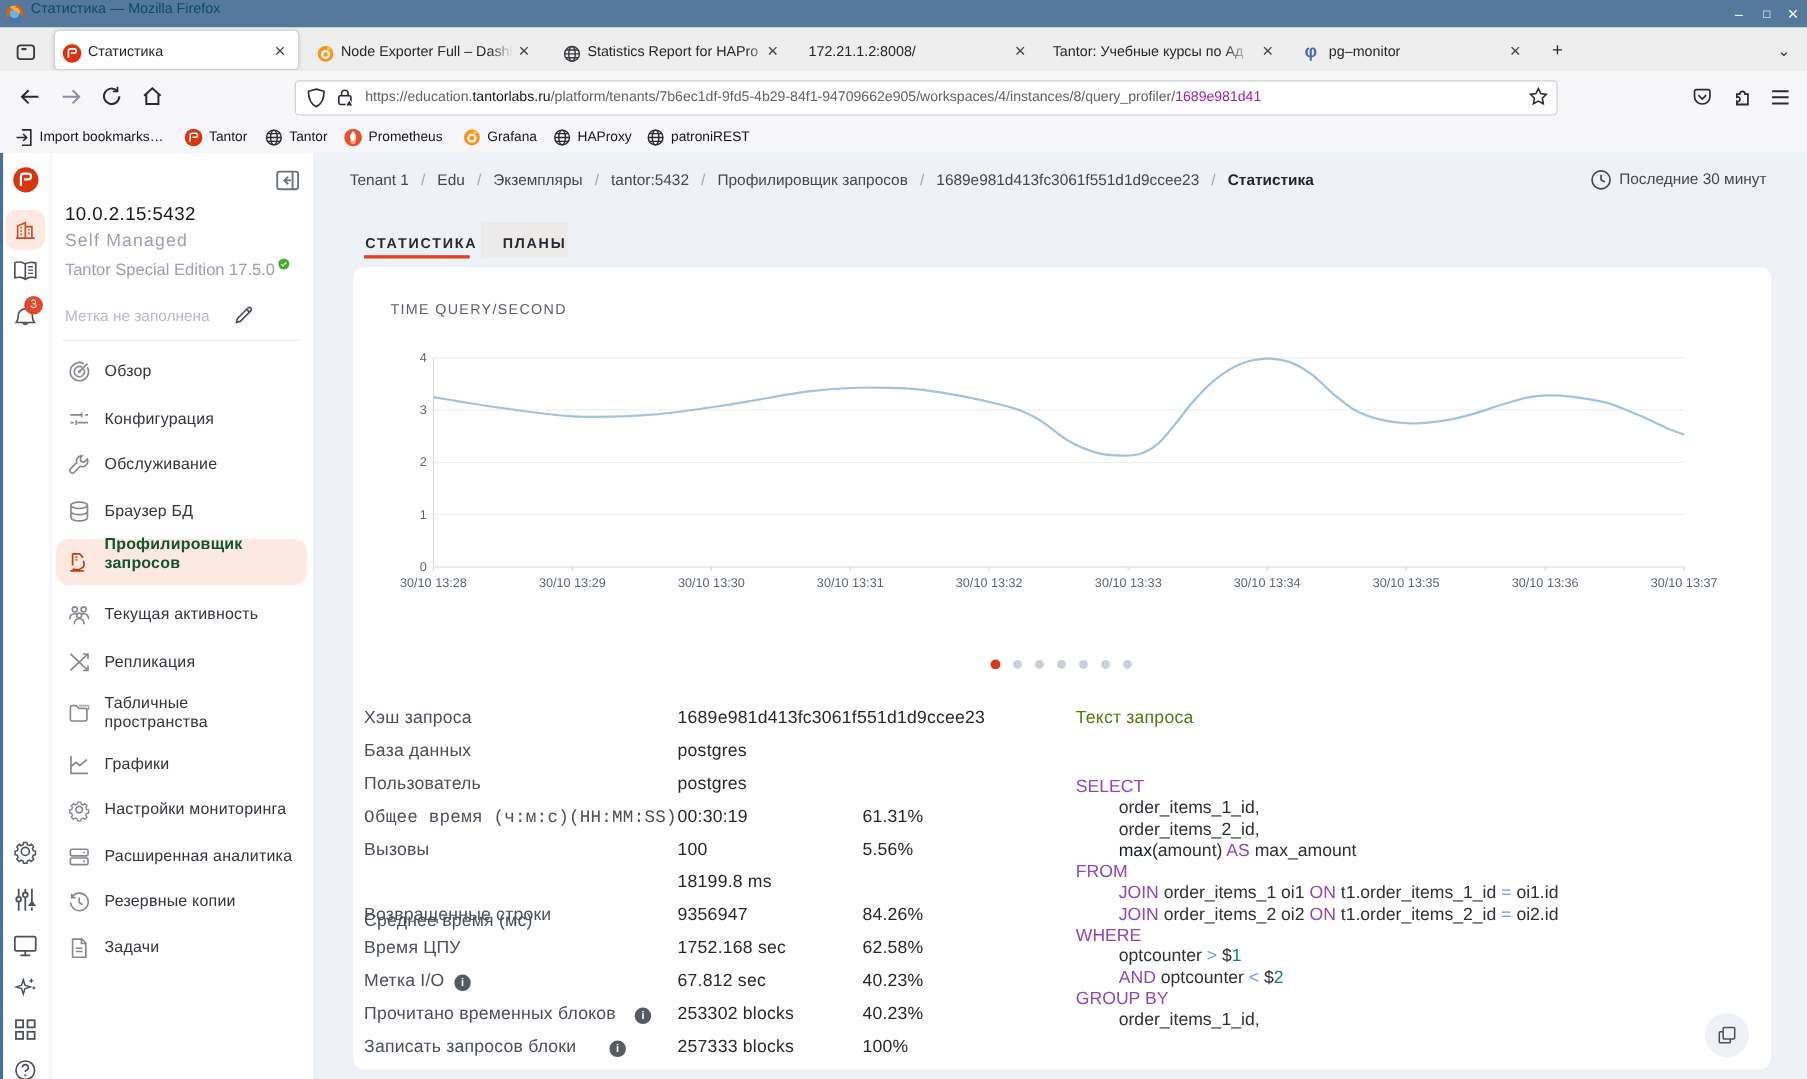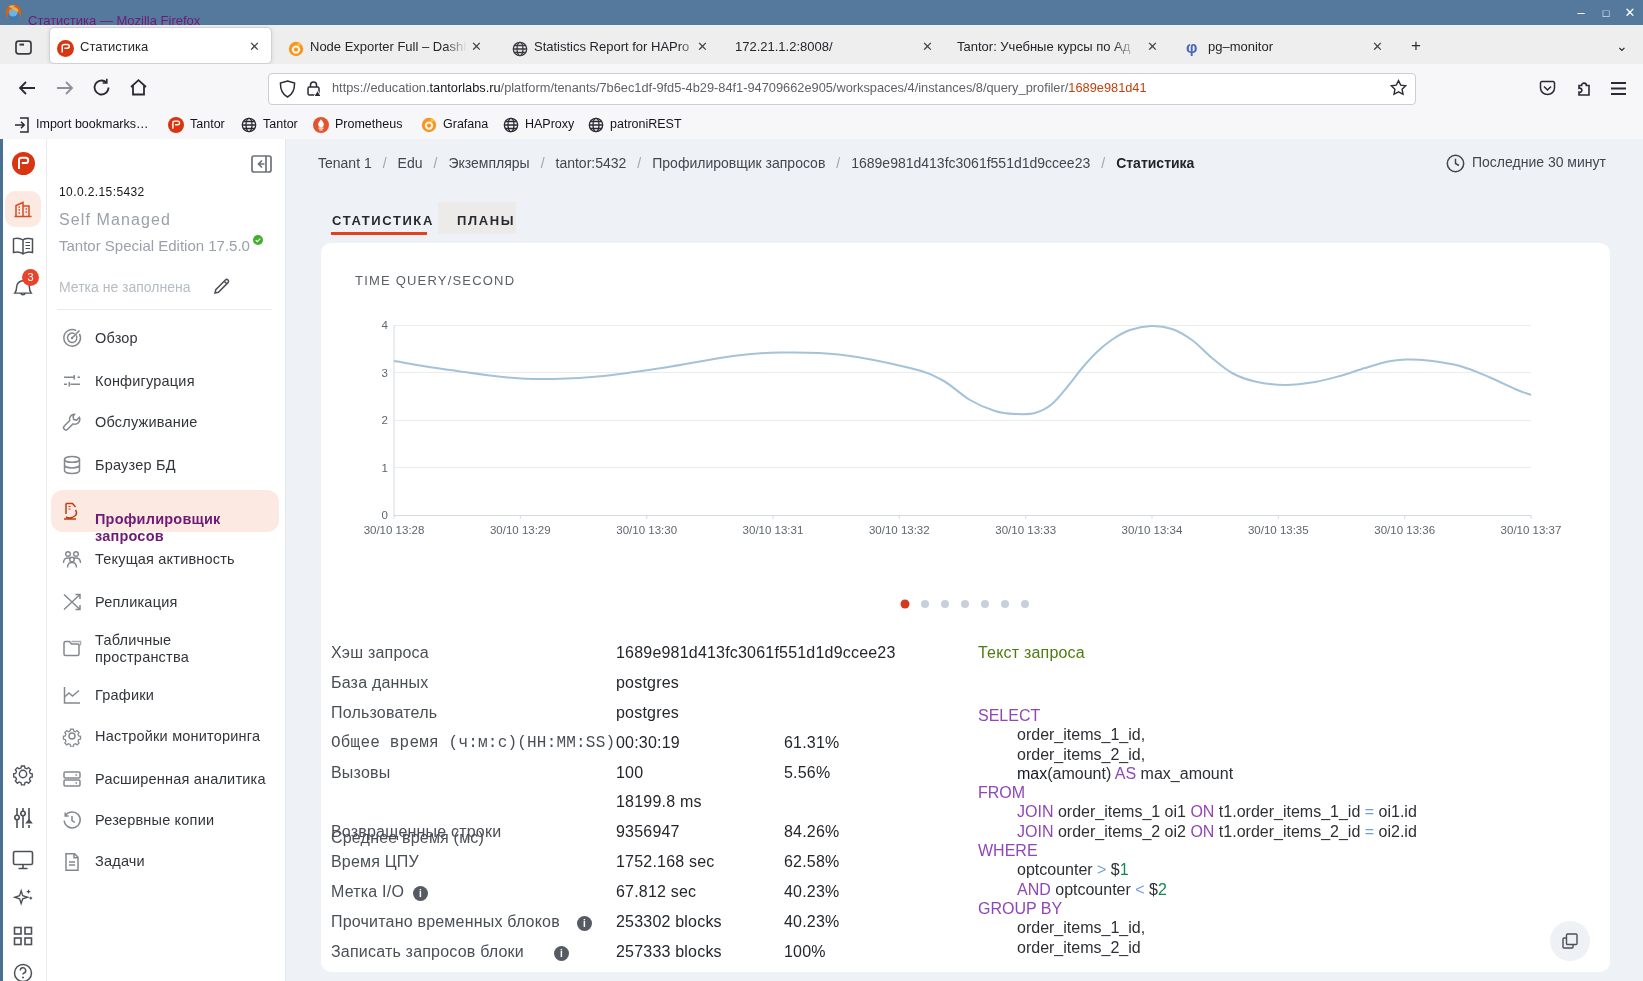--- a/index.html
+++ b/index.html
@@ -1,19 +1,19 @@
 <!DOCTYPE html>
 <html><head><meta charset="utf-8">
 <style>
   html,body{margin:0;padding:0;}
   body{width:1643px;height:981px;overflow:hidden;font-family:"Liberation Sans",sans-serif;position:relative;background:#eef1f6;}
   .abs{position:absolute;}
   
   #titlebar{left:0;top:0;width:1643px;height:25px;background:#54799c;color:#fff;}
-  #titletext{left:28px;top:13px;font-size:13px;color:#701a75;}
+  #titletext{left:28px;top:0;font-size:13px;color:#0c4a6e;}
   .winbtn{top:4px;width:18px;height:18px;color:#fff;font-size:13px;text-align:center;line-height:18px;}
   #tabbar{left:0;top:25px;width:1643px;height:39px;background:#eeeeef;border-bottom:1px solid #d4d4d8;}
   .tab{top:27px;height:35px;border-radius:5px;}
   #activetab{left:49px;width:221px;background:#fff;border:1px solid #d0d0d5;box-shadow:0 1px 4px rgba(0,0,0,.1);}
   .tabtxt{font-size:13px;color:#26252b;top:39px;white-space:nowrap;overflow:hidden;-webkit-mask-image:linear-gradient(to right,#000 86%,transparent 99%);}
   .tabx{font-size:13px;color:#45444a;top:39px;}
   #toolbar{left:0;top:64px;width:1643px;height:48px;background:#f7f7f9;border-bottom:1px solid #dddde2;}
   #urlbar{left:268px;top:73px;width:1146px;height:30px;background:#fff;border:1px solid #cdcdd3;border-radius:4px;}
   #bookbar{left:0;top:112px;width:1643px;height:27px;background:#f7f7f9;border-bottom:1px solid #e3e3e8;}
   .bk{font-size:12.5px;color:#15141a;top:5px;white-space:nowrap;}
@@ -115,21 +115,21 @@
     <path d="M8.5,1 L15.6,3 C15.6,10 13.8,14.5 8.5,17 C3.2,14.5 1.4,10 1.4,3 Z"></path>
   </svg>
 <svg class="abs" style="left:306px;top:80px" width="16" height="17" viewBox="0 0 16 17">
     <g fill="none" stroke="#2b2a33" stroke-width="1.5">
       <rect x="2" y="7" width="11" height="8" rx="1.5"></rect>
       <path d="M4.5,7 V5 a3,3 0 0,1 6,0 v2"></path>
     </g>
     <path d="M11.5,10.5 l3.6,6 h-7.2 z" fill="#2b2a33" stroke="#fff" stroke-width="1"></path>
     <path d="M15.1,16.5"></path>
   </svg>
-<div class="abs" style="left:332px;top:80px;font-size:12.8px;color:#60606b;white-space:nowrap;">https://education.<span style="color:#15141a;">tantorlabs.ru</span>/platform/tenants/7b6ec1df-9fd5-4b29-84f1-94709662e905/workspaces/4/instances/8/query_profiler/<span style="color:#c2410c">1689e981d41</span></div>
+<div class="abs" style="left:332px;top:80px;font-size:12.8px;color:#60606b;white-space:nowrap;">https://education.<span style="color:#15141a;">tantorlabs.ru</span>/platform/tenants/7b6ec1df-9fd5-4b29-84f1-94709662e905/workspaces/4/instances/8/query_profiler/<span style="color:#a21caf">1689e981d41</span></div>
 <svg class="abs" style="left:1390px;top:79px" width="17" height="17" viewBox="0 0 17 17" fill="none" stroke="#2b2a33" stroke-width="1.4">
     <path d="M8.5,1.5 l2.2,4.6 5,.7 -3.6,3.5 .9,5 -4.5,-2.4 -4.5,2.4 .9,-5 -3.6,-3.5 5,-.7 z"></path>
   </svg>
 <svg class="abs" style="left:1539px;top:81px" width="17" height="16" viewBox="0 0 17 16" fill="none" stroke="#2b2a33" stroke-width="1.5">
     <path d="M1.5,2 a1.5,1.5 0 0,1 1.5,-1.5 h11 a1.5,1.5 0 0,1 1.5,1.5 v5 a7,6.5 0 0,1 -14,0 z"></path>
     <path d="M5,5.5 l3.5,3.5 3.5,-3.5"></path>
   </svg>
 <svg class="abs" style="left:1575px;top:79px" width="18" height="18" viewBox="0 0 18 18" fill="none" stroke="#2b2a33" stroke-width="1.6">
     <path d="M4,6.5 h2.6 a2.35,2.35 0 1,1 4.8,0 H14 V16 H4 v-2.8 a2.1,2.1 0 1,0 0,-3.9 z"></path>
   </svg>
@@ -227,21 +227,21 @@
   <svg class="abs" style="left:13px;top:824px" width="20" height="20" viewBox="0 0 20 20" fill="none" stroke="#4c5158" stroke-width="1.5">
       <circle cx="10" cy="10" r="8.5"></circle>
       <path d="M7.3,7.5 a2.7,2.7 0 1,1 3.7,2.5 q-1,.4 -1,1.6"></path>
       <circle cx="10" cy="14.6" r="1" fill="#4c5158" stroke="none"></circle>
     </svg>
   <div class="abs" id="sidebar"></div>
   <svg class="abs" style="left:251px;top:16px" width="21" height="18" viewBox="0 0 21 18" fill="none" stroke="#6d737b" stroke-width="1.7">
       <rect x="1" y="1" width="19" height="16" rx="2"></rect>
       <path d="M15,1 V17 M11,5.5 L7.5,9 l3.5,3.5 M7.5,9 H13.5"></path>
     </svg>
-  <div class="abs" style="left:59px;top:46px;font-size:12px;color:#17181b;letter-spacing:.4px;">10.0.2.15:5432</div>
+  <div class="abs" style="left:59px;top:46px;font-size:17px;color:#17181b;letter-spacing:.4px;">10.0.2.15:5432</div>
   <div class="abs sbgray" style="left:59px;top:72px;font-size:16px;letter-spacing:1.1px;">Self Managed</div>
   <div class="abs sbgray" style="left:59px;top:98px;">Tantor Special Edition 17.5.0</div>
   <svg class="abs" style="left:253px;top:96px" width="10" height="10" viewBox="0 0 10 10">
       <circle cx="5" cy="5" r="5" fill="#43b02a"></circle>
       <path d="M2.7,5.1 l1.6,1.6 3,-3" stroke="#fff" stroke-width="1.2" fill="none"></path>
     </svg>
   <div class="abs" style="left:59px;top:140px;font-size:14px;color:#b6bcc4;">Метка не заполнена</div>
   <svg class="abs" style="left:213px;top:139px" width="17" height="17" viewBox="0 0 17 17" fill="none" stroke="#4c5158" stroke-width="1.5">
       <path d="M2,15 l.8,-3.4 L12.4,2 a1.8,1.8 0 0,1 2.6,2.6 L5.4,14.2 z M11.2,3.2 l2.6,2.6"></path>
     </svg>
@@ -266,21 +266,21 @@
   <svg class="abs micon" style="top:316px" viewBox="0 0 20 20" fill="none" stroke="#84898f" stroke-width="1.5">
       <ellipse cx="10" cy="4.4" rx="7.5" ry="2.9"></ellipse>
       <path d="M2.5,4.4 V15.6 c0,1.6 3.4,2.9 7.5,2.9 s7.5,-1.3 7.5,-2.9 V4.4 M2.5,10 c0,1.6 3.4,2.9 7.5,2.9 s7.5,-1.3 7.5,-2.9"></path>
     </svg>
   <div class="abs menuitem" style="top:318px;">Браузер БД</div>
   <div class="abs" style="left:51px;top:351px;width:228px;height:42px;background:#fbe9e2;border-radius:12px;"></div>
   <svg class="abs micon" style="top:362px" viewBox="0 0 20 20" fill="none" stroke="#c43b12" stroke-width="1.5">
       <path d="M4,2.5 h6.5 l3,3.5 M4,2.5 V13 M4,16 q4.5,2.5 9.5,-1.5 q2,-2.5 0,-5.5 M2,18 h12"></path>
       <path d="M6.5,5.5 h2 M6.5,8 h2" stroke-width="1.2"></path>
     </svg>
-  <div class="abs menuitem" style="top:372px;color:#701a75;font-weight:bold;line-height:17px;">Профилировщик<br>запросов</div>
+  <div class="abs menuitem" style="top:348px;color:#14532d;font-weight:bold;line-height:17px;">Профилировщик<br>запросов</div>
   <svg class="abs micon" style="top:410px" viewBox="0 0 20 20" fill="none" stroke="#84898f" stroke-width="1.4">
       <circle cx="6" cy="5" r="2.3"></circle>
       <circle cx="14" cy="5" r="2.3"></circle>
       <path d="M1.5,14 q0,-5 4.5,-5 q2,0 2.6,1 M18.5,14 q0,-5 -4.5,-5 q-2,0 -2.6,1"></path>
       <circle cx="10" cy="10.5" r="2.3"></circle>
       <path d="M5.5,18.5 q0,-5 4.5,-5 q4.5,0 4.5,5"></path>
     </svg>
   <div class="abs menuitem" style="top:412px;">Текущая активность</div>
   <svg class="abs micon" style="top:453px" viewBox="0 0 20 20" fill="none" stroke="#84898f" stroke-width="1.5">
       <path d="M2,2.5 L18,17.5 M18,2.5 L2,17.5 M13.5,2.5 H18 V7 M13.5,17.5 H18 V13"></path>
@@ -409,21 +409,20 @@
         <span class="ind">order_items_2_id,</span>
         <span class="ind"><span class="fn">max</span>(amount) <span class="kw">AS</span> max_amount</span>
         <span class="kw">FROM</span>
         <span class="ind"><span class="kw">JOIN</span> order_items_1 oi1 <span class="kw">ON</span> t1.order_items_1_id <span class="op">=</span> oi1.id</span>
         <span class="ind"><span class="kw">JOIN</span> order_items_2 oi2 <span class="kw">ON</span> t1.order_items_2_id <span class="op">=</span> oi2.id</span>
         <span class="kw">WHERE</span>
         <span class="ind">optcounter <span class="op">&gt;</span> $<span class="pr">1</span></span>
         <span class="ind"><span class="kw">AND</span> optcounter <span class="op">&lt;</span> $<span class="pr">2</span></span>
         <span class="kw">GROUP BY</span>
         <span class="ind">order_items_1_id,</span>
-        <span class="ind">order_items_2_id</span>
       </div>
     <div class="abs" style="left:1265px;top:782px;width:40px;height:40px;border-radius:50%;background:#eef1f5;"></div>
     <svg class="abs" style="left:1277px;top:794px" width="16" height="16" viewBox="0 0 16 16" fill="none" stroke="#4c5158" stroke-width="1.4">
         <rect x="4.5" y="1" width="10.5" height="10.5" rx="1"></rect>
         <path d="M11,11.5 V14 a1,1 0 0,1 -1,1 H2 a1,1 0 0,1 -1,-1 V6 a1,1 0 0,1 1,-1 h2.5"></path>
       </svg>
   </div>
 </div>
 
 </body></html>

